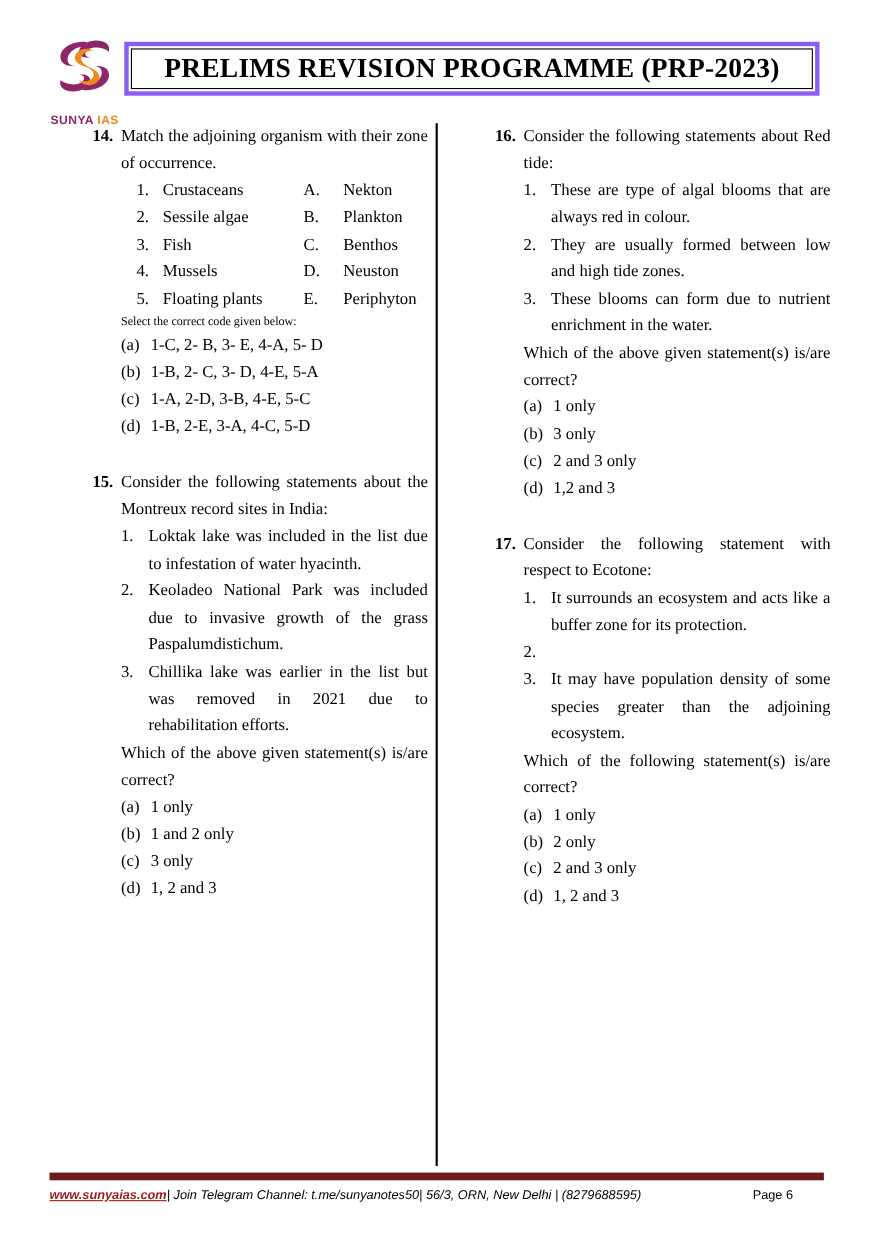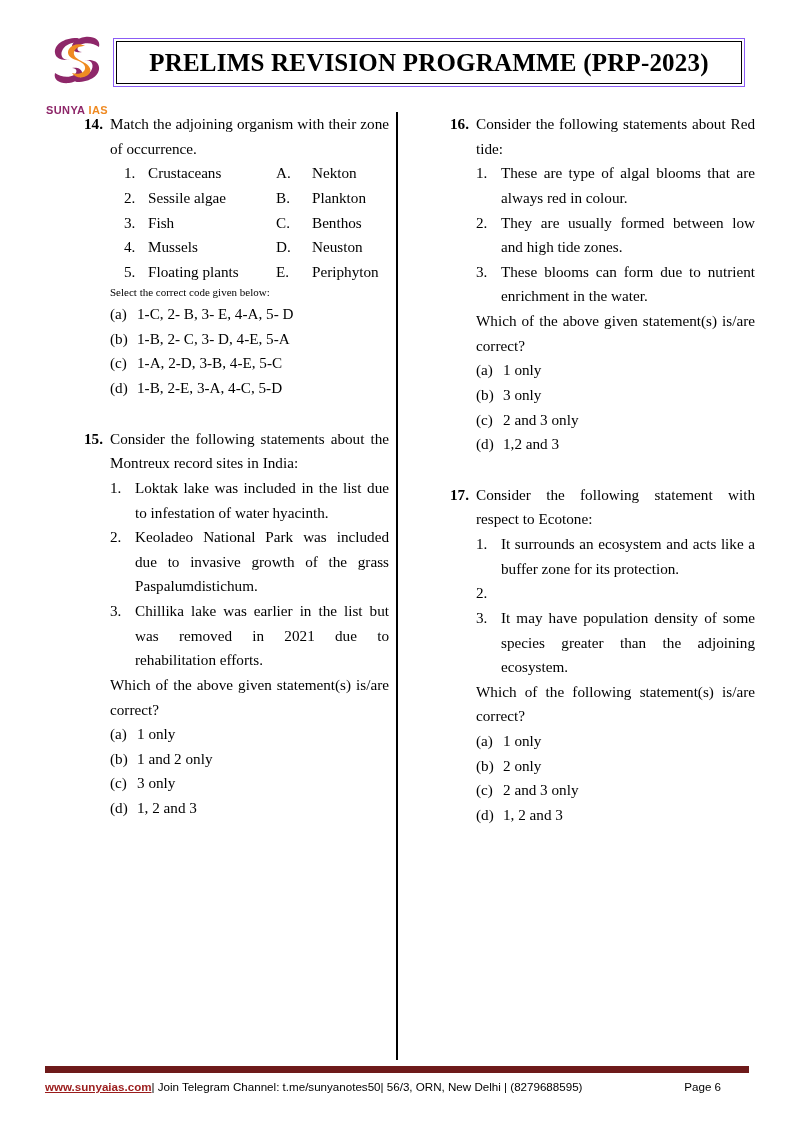--- a/index.html
+++ b/index.html
@@ -47,21 +47,21 @@
   }
   .logo-text .sunya { color: #8e2769; }
   .logo-text .ias { color: #ef8a22; }
 
   .title-box {
     position: absolute;
     left: 113px;
     top: 6px;
     width: 632px;
     height: 49px;
-    border: 1px solid #8b5cf6;
+    border: 4px solid #8b5cf6;
     box-sizing: border-box;
     background: #fff;
   }
   .title-box-inner {
     position: absolute;
     left: 2px;
     top: 2px;
     right: 2px;
     bottom: 2px;
     border: 1px solid #000;
@@ -209,20 +209,21 @@
     width: 704px;
     height: 22px;
     font-family: "Liberation Sans", sans-serif;
     font-size: 11.6px;
     display: flex;
     align-items: baseline;
   }
   .footer-left {
     flex: 1 1 auto;
     white-space: nowrap;
+    font-style: italic;
   }
   .footer-url {
     color: #9b1c1c;
     text-decoration: underline;
     font-weight: bold;
   }
   .footer-info { color: #000; }
   .footer-page {
     flex: 0 0 auto;
     white-space: nowrap;

